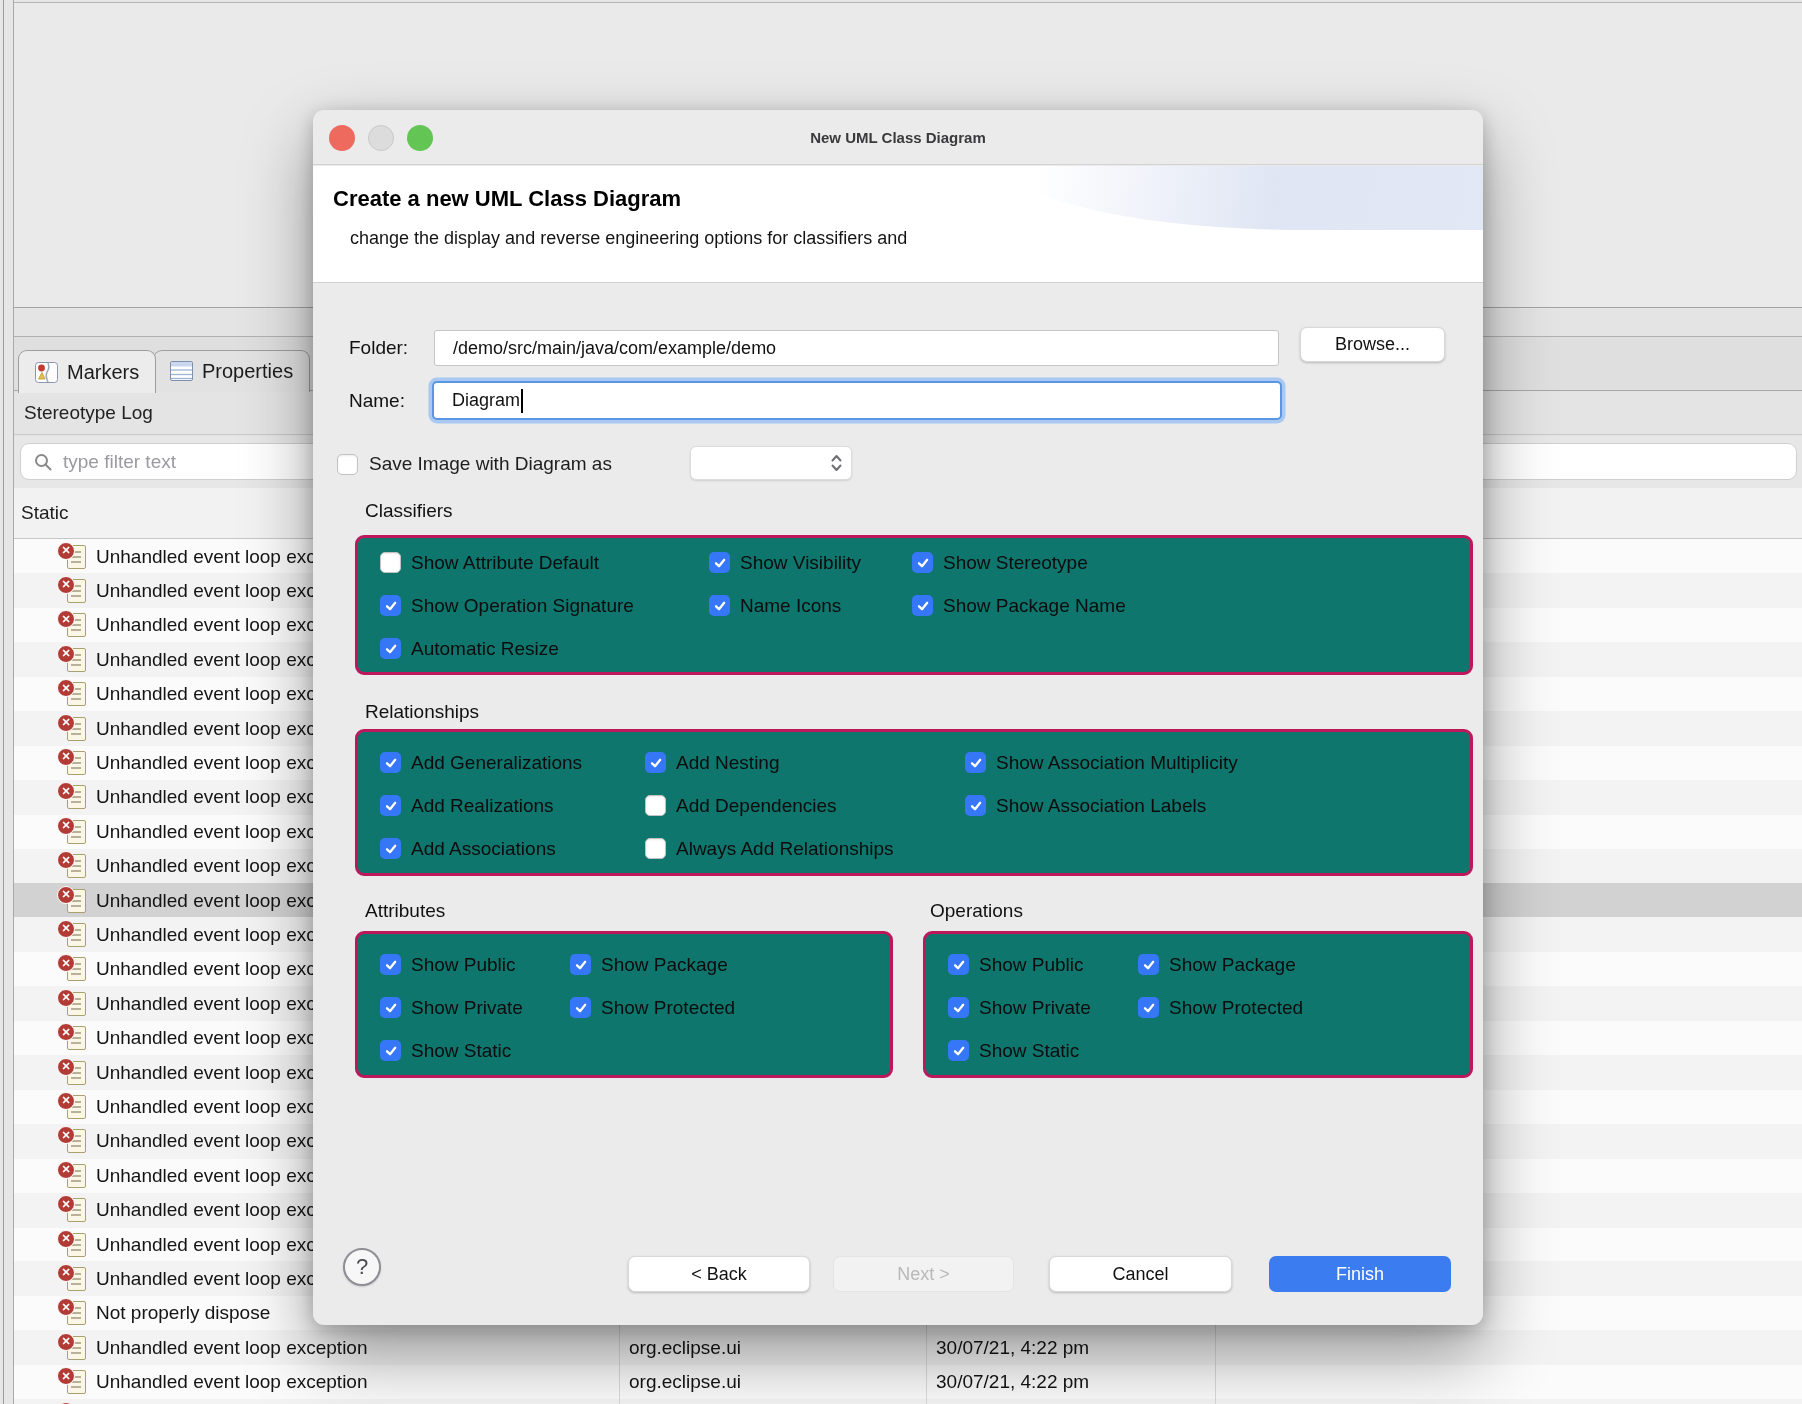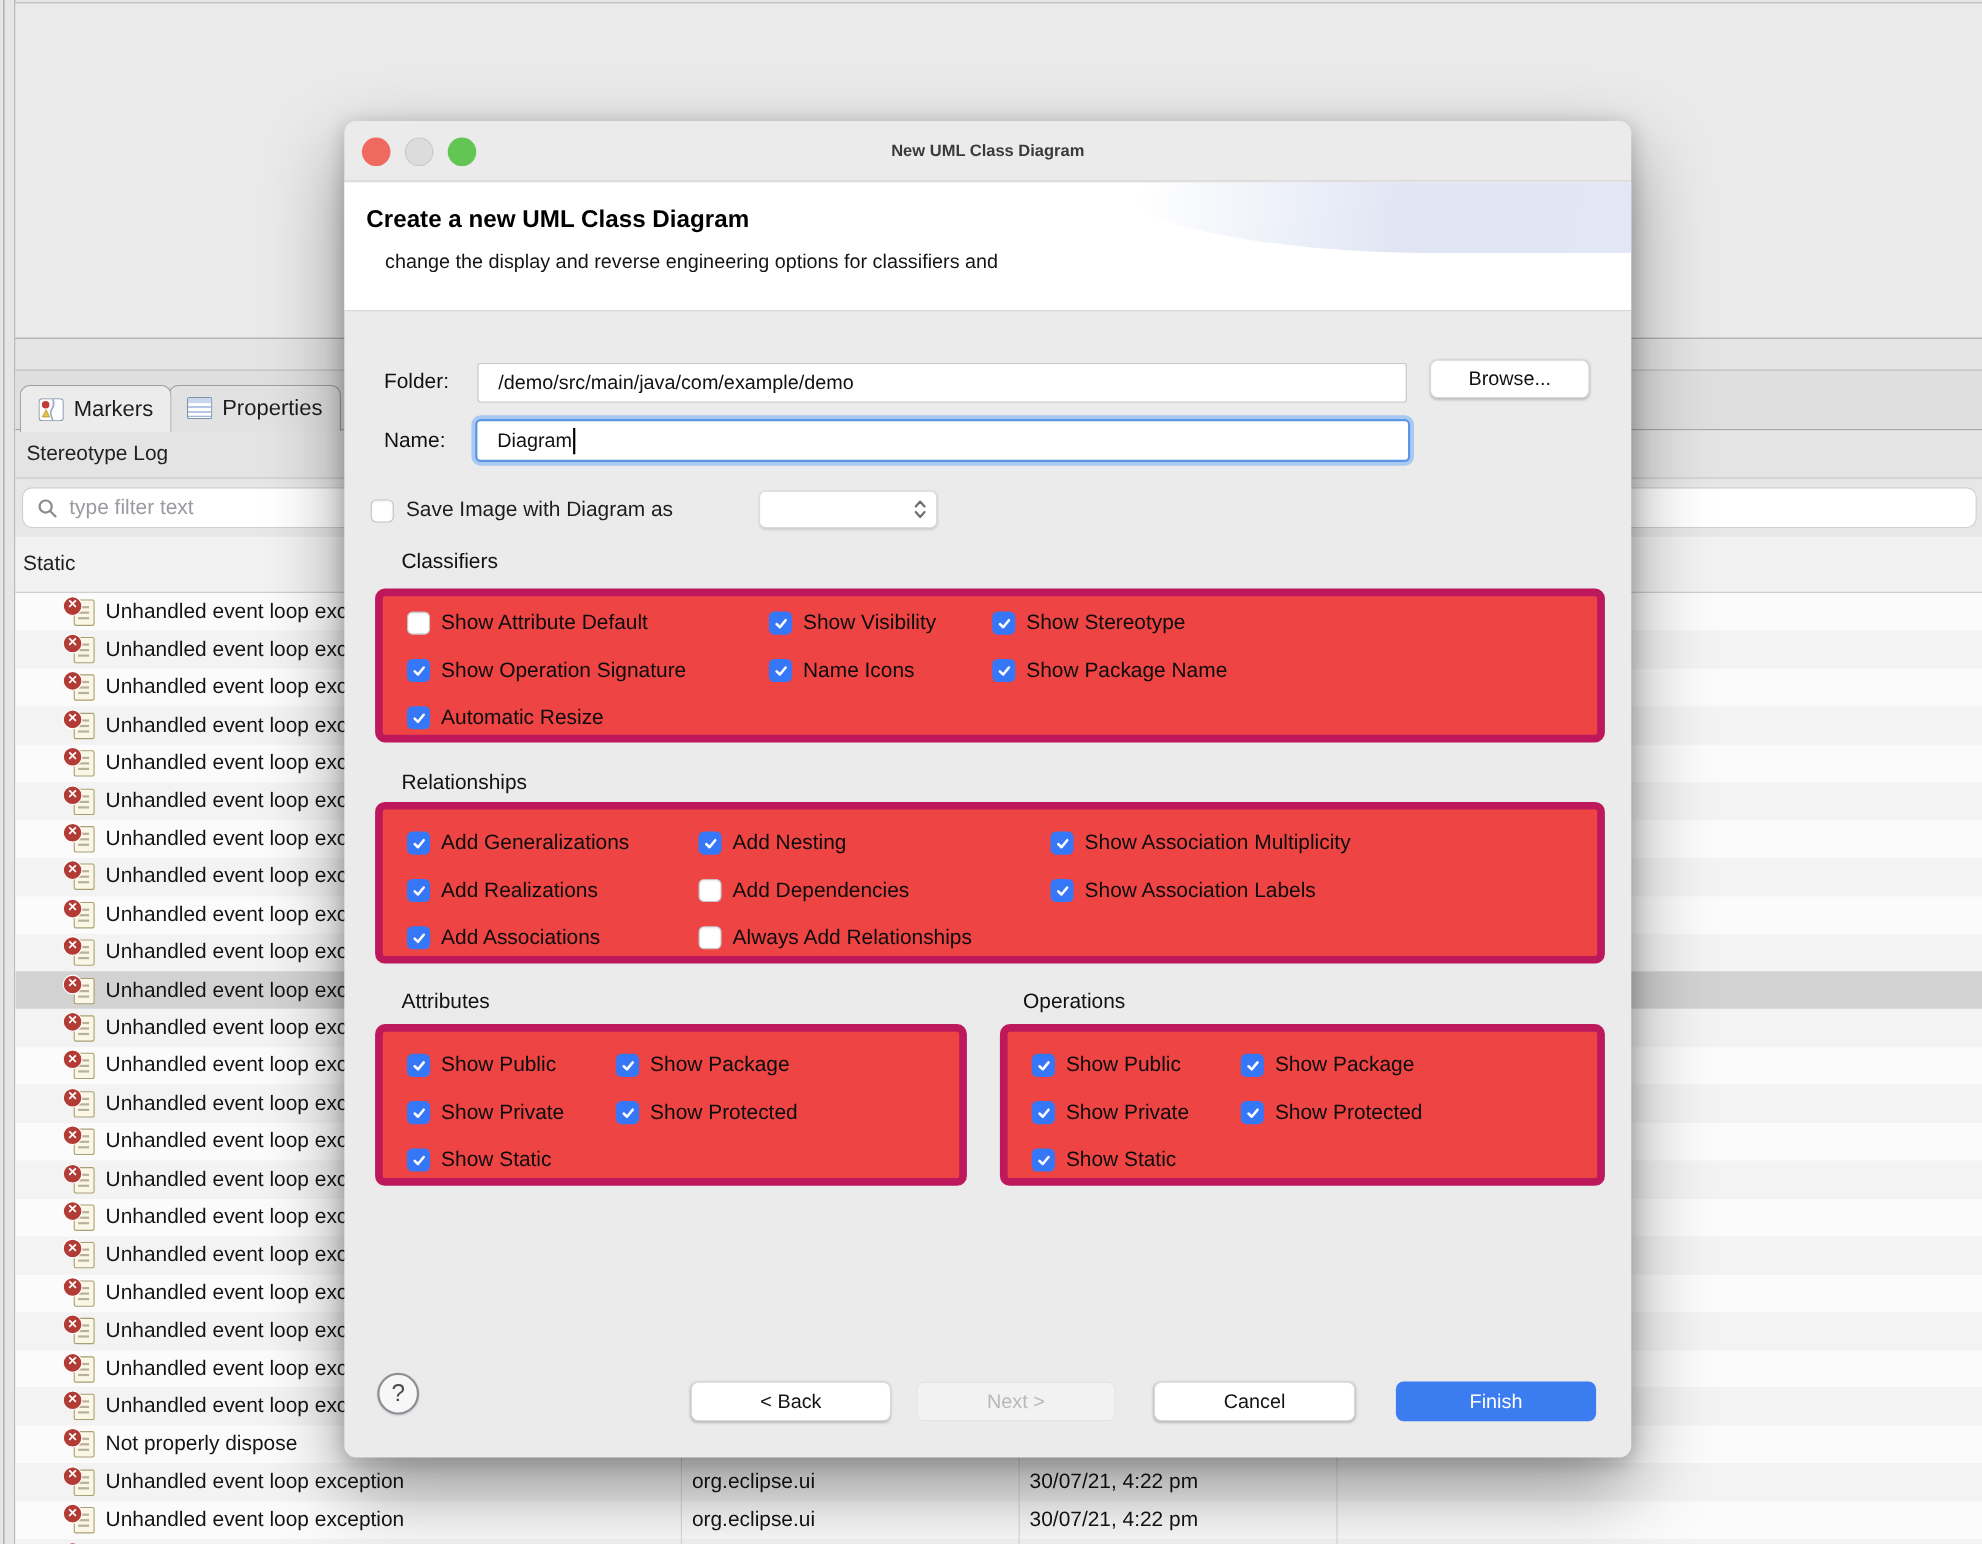--- a/index.html
+++ b/index.html
@@ -78,22 +78,22 @@
   .cbx.on { background:#3577f6; }
   .cbx svg { width:14px; height:14px; }
   .cbx-item { display:flex; align-items:center; gap:10px; font-size:19px; color:#0c0c0c; }
 
   .save-row { position:absolute; left:24px; top:336px; height:36px; display:flex; align-items:center; gap:11px; font-size:19px; }
   .fmt-select { position:absolute; left:377px; top:336px; width:162px; height:34px; background:#fff;
                 border:1px solid #dcdcdc; border-radius:6px; box-shadow:0 1px 2px rgba(0,0,0,.12);
                 display:flex; align-items:center; justify-content:flex-end; padding-right:8px; font-size:17px; }
 
   .grp-label { position:absolute; font-size:19px; color:#111; }
-  .grp-box { position:absolute; background:#ef4444; border:7px solid #be185d; border-radius:9px;
-             display:grid; grid-auto-rows:43px; align-items:center; padding:9px 18px 0 22px; }
+  .grp-box { position:absolute; background:#0f766e; border:3px solid #be185d; border-radius:9px;
+             display:grid; grid-auto-rows:43px; align-items:center; padding:9px 18px 0 22px;margin-left:14px; }
   .gc-classifiers { grid-template-columns:329px 203px 1fr; padding-top:3px; }
   .gc-relationships { grid-template-columns:265px 320px 1fr; }
   .gc-attributes { grid-template-columns:190px 1fr; }
   .gc-operations { grid-template-columns:190px 1fr; }
 
   .help-btn { position:absolute; left:30px; top:1138px; width:38px; height:38px; border-radius:50%;
               border:2px solid #8e8e96; background:#f7f7f7; box-shadow:0 1px 2px rgba(0,0,0,.15);
               display:flex; align-items:center; justify-content:center; font-size:22px; color:#4a4a50; }
   .footer-btn { position:absolute; top:1146px; height:36px; border-radius:7px; font-size:18px;
                 display:flex; align-items:center; justify-content:center; }

